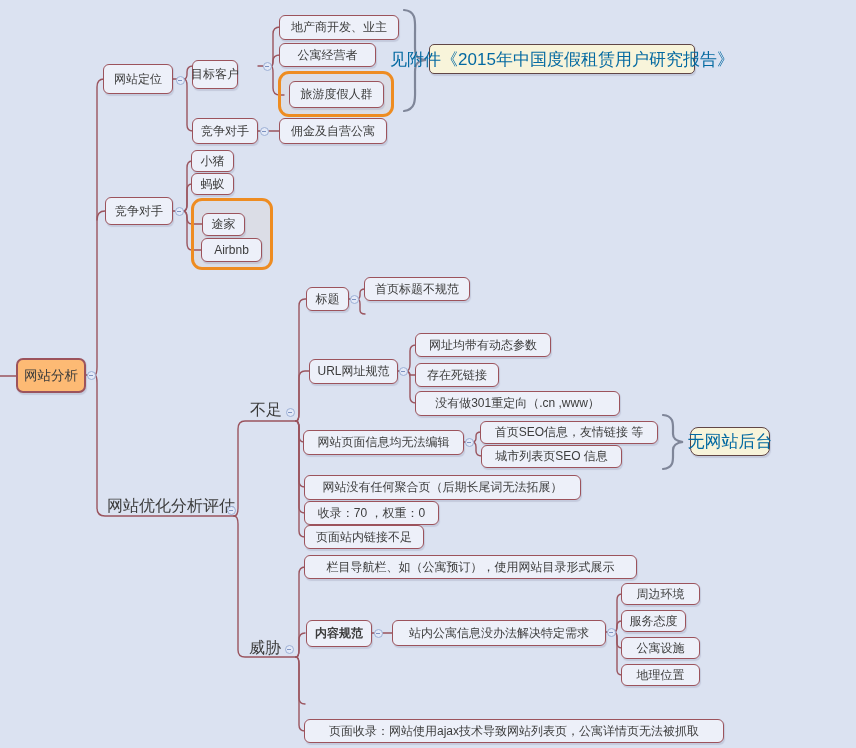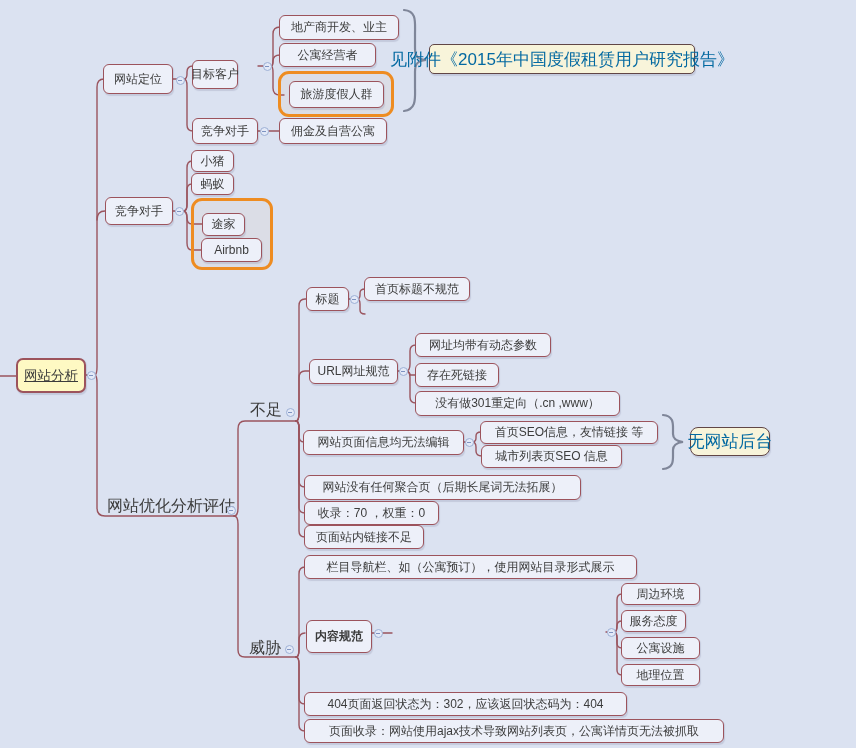--- a/index.html
+++ b/index.html
@@ -8,21 +8,21 @@
     background:#dbe2f1;
     font-family:"Liberation Sans","DejaVu Sans",sans-serif;
   }
   svg.edges{position:absolute;left:0;top:0;width:856px;height:748px;}
   .node{
     position:absolute;display:flex;align-items:center;justify-content:center;
     background:#edf0f9;border:1.4px solid #9c535c;border-radius:6px;
     font-size:12px;color:#3c3c3c;box-sizing:border-box;white-space:nowrap;
     box-shadow:1px 1.5px 1px rgba(70,70,110,.15);
   }
-  .root-node{background:#fef9c3;border-width:2px;border-radius:7px;font-size:13.5px;text-decoration:underline;}
+  .root-node{background:#fdba74;border-width:2px;border-radius:7px;font-size:13.5px;}
   .label-node{
     position:absolute;display:flex;align-items:center;justify-content:center;
     background:none;border:none;font-size:16px;color:#3c3c3c;white-space:nowrap;
   }
   .note{
     position:absolute;display:flex;align-items:center;justify-content:center;
     background:#f8f4da;border:1.6px solid #614646;border-radius:5px;
     font-size:17px;color:#0369a1;box-sizing:border-box;white-space:nowrap;
     box-shadow:1px 1.5px 1px rgba(70,70,110,.15);
   }
@@ -150,27 +150,27 @@
   <div class="node" style="left:303px;top:430px;width:161px;height:25px">网站页面信息均无法编辑</div>
   <div class="node" style="left:480px;top:421px;width:178px;height:23px">首页SEO信息，友情链接 等</div>
   <div class="node" style="left:481px;top:445px;width:141px;height:23px">城市列表页SEO 信息</div>
   <div class="note" style="left:690px;top:427px;width:80px;height:29px;border-radius:8px">无网站后台</div>
 
   <div class="node" style="left:304px;top:475px;width:277px;height:25px">网站没有任何聚合页（后期长尾词无法拓展）</div>
   <div class="node" style="left:304px;top:501px;width:135px;height:24px">收录：70 ，权重：0</div>
   <div class="node" style="left:304px;top:525px;width:120px;height:24px">页面站内链接不足</div>
 
   <div class="node" style="left:304px;top:555px;width:333px;height:24px">栏目导航栏、如（公寓预订），使用网站目录形式展示</div>
-  <div class="node bold" style="left:306px;top:620px;width:66px;height:33px">内容规范</div>
+  <div class="node bold" style="left:306px;top:620px;width:66px;height:27px">内容规范</div>
+  <div class="node" style="left:392px;top:620px;width:214px;height:26px">站内公寓信息没办法解决特定需求</div>
   <div class="node" style="left:621px;top:583px;width:79px;height:22px">周边环境</div>
   <div class="node" style="left:621px;top:610px;width:65px;height:22px">服务态度</div>
   <div class="node" style="left:621px;top:637px;width:79px;height:22px">公寓设施</div>
   <div class="node" style="left:621px;top:664px;width:79px;height:22px">地理位置</div>
 
-  <div class="node" style="left:304px;top:692px;width:323px;height:24px">404页面返回状态为：302，应该返回状态码为：404</div>
   <div class="node" style="left:304px;top:719px;width:420px;height:24px">页面收录：网站使用ajax技术导致网站列表页，公寓详情页无法被抓取</div>
 
   <div class="toggle" style="left:86.5px;top:370.5px"></div>
   <div class="toggle" style="left:175.5px;top:75.5px"></div>
   <div class="toggle" style="left:262.5px;top:61.5px"></div>
   <div class="toggle" style="left:259.5px;top:126.5px"></div>
   <div class="toggle" style="left:174.5px;top:206.5px"></div>
   <div class="toggle" style="left:226.5px;top:505.5px"></div>
   <div class="toggle" style="left:285.5px;top:407.5px"></div>
   <div class="toggle" style="left:349.5px;top:294.5px"></div>

